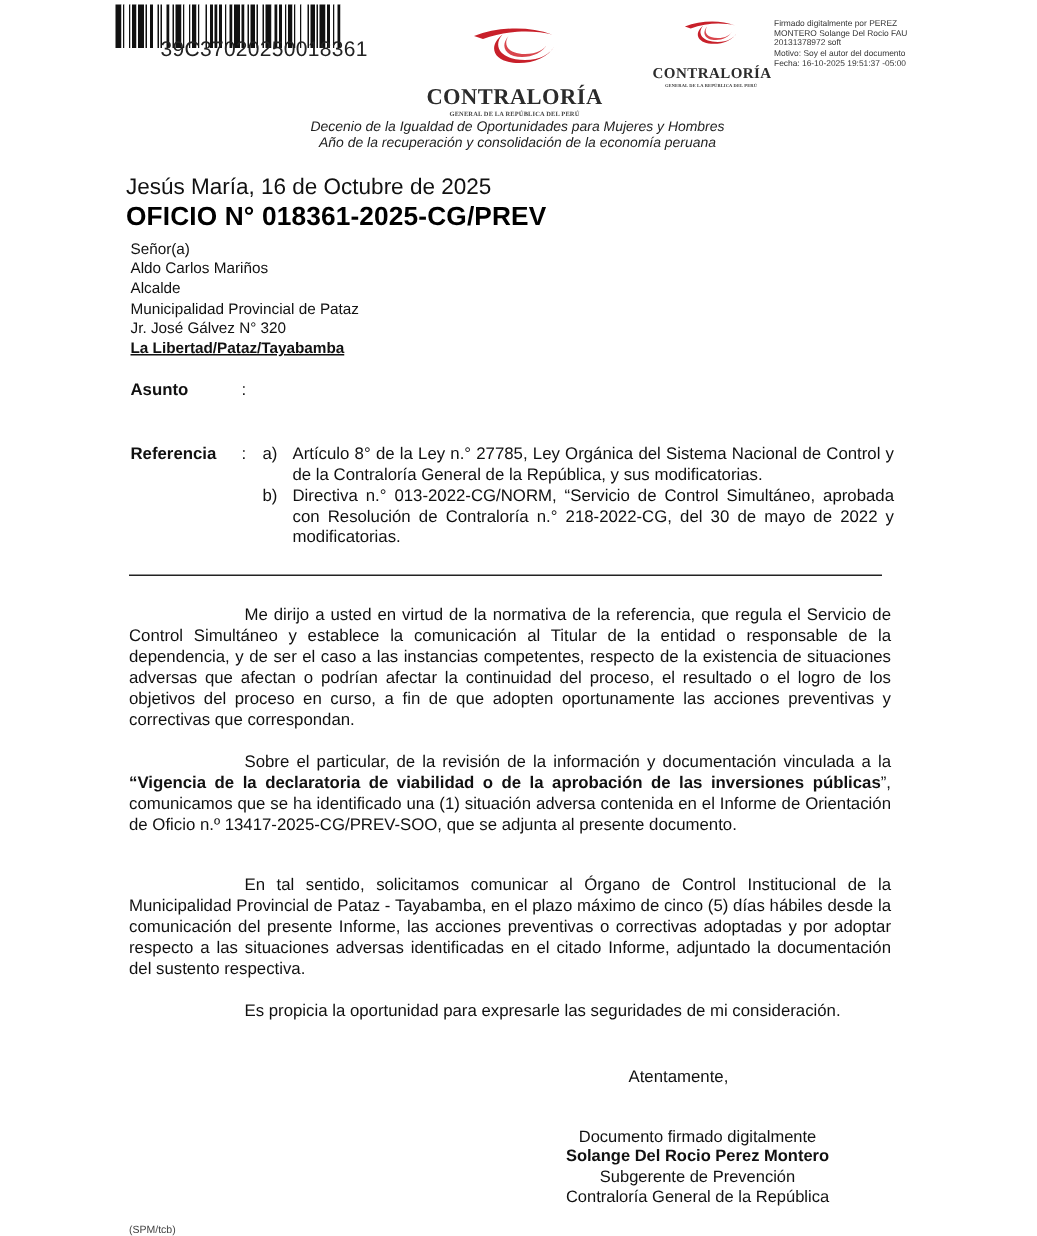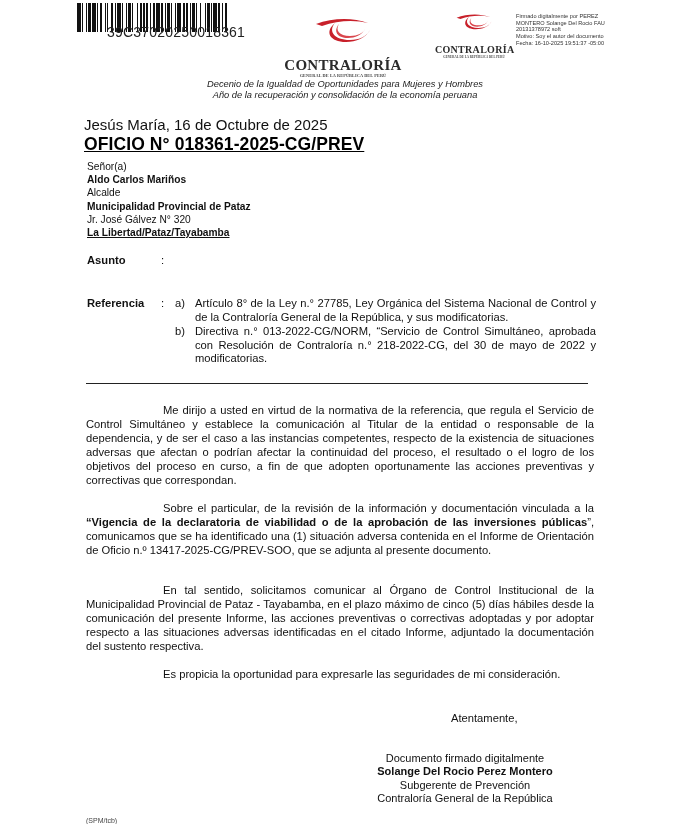--- a/index.html
+++ b/index.html
@@ -12,43 +12,43 @@
   .logo-main { left: 283px; top: 17px; width: 120px; text-align: center; }
   .logo-swoosh { display: block; margin: 0 auto; }
   .logo-word { font-family: "Liberation Serif", serif; font-weight: bold; font-size: 15px; color: #2b2b2b; letter-spacing: 0.3px; line-height: 16px; margin-top: 14px; }
   .logo-sub { font-family: "Liberation Serif", serif; font-size: 4.3px; color: #444; letter-spacing: 0.1px; line-height: 6px; font-weight: bold; }
   .logo-small { left: 435px; top: 13px; width: 78px; text-align: center; }
   .logo-small .logo-word { font-size: 10px; line-height: 11px; }
   .logo-small .logo-sub { font-size: 3px; line-height: 4px; }
   .sig-stamp { left: 516px; top: 13px; font-size: 5.6px; line-height: 6.7px; color: #333; width: 110px; }
   .motto { left: 180px; top: 79px; width: 330px; text-align: center; font-style: italic; font-size: 9.3px; line-height: 11px; color: #222; }
   .date { left: 84px; top: 116px; font-size: 15px; color: #111; }
-  .oficio { left: 84px; top: 134px; font-size: 17.5px; font-weight: bold; color: #000; letter-spacing: 0.1px; text-decoration: underline; }
+  .oficio { left: 84px; top: 134px; font-size: 17.5px; font-weight: bold; color: #000; letter-spacing: 0.1px; }
   .addr { left: 87px; top: 160px; font-size: 10.2px; line-height: 13.2px; color: #111; }
-  .addr .b { font-weight: bold; }
+  .addr .b { font-weight: normal; }
   .addr .u { font-weight: bold; text-decoration: underline; }
   .meta-row { font-size: 11.2px; line-height: 13.5px; color: #111; }
   .lbl { font-weight: bold; position: absolute; }
   .colon { position: absolute; }
   .asunto { left: 87px; top: 254px; width: 510px; height: 30px; }
   .asunto .lbl { left: 0; top: 0; }
   .asunto .colon { left: 74px; top: 0; }
   .asunto .txt { position: absolute; left: 93px; top: 0; width: 412px; }
   .asunto .txt2 { position: absolute; left: 100px; top: 14px; }
   .ref { left: 87px; top: 297px; width: 510px; height: 75px; }
   .ref .lbl { left: 0; top: 0; }
   .ref .colon { left: 74px; top: 0; }
   .ref .item { position: absolute; left: 88px; width: 413px; }
   .ref .item .letter { position: absolute; left: 0; top: 0; }
   .ref .item .body { position: absolute; left: 20px; top: 0; width: 401px; text-align: justify; }
   .sep { left: 86px; top: 383px; width: 502px; height: 0; border-top: 1.3px solid #222; }
   .para { left: 86px; width: 508px; font-size: 11.2px; line-height: 14px; text-align: justify; color: #111; }
   .para .indent { display: inline-block; width: 77px; }
   .para b { font-weight: bold; }
-  .signoff { left: 419px; top: 712px; font-size: 11.2px; color: #111; margin-left: 32px; }
+  .signoff { left: 419px; top: 712px; font-size: 11.2px; color: #111; }
   .signature { left: 340px; top: 752px; width: 250px; text-align: center; font-size: 11px; line-height: 13.3px; color: #111; }
   .signature .b { font-weight: bold; }
   .footer-init { left: 86px; top: 817px; font-size: 7px; color: #444; }
 </style>
 </head>
 <body>
 
 <div class="abs barcode" id="barcode">
     <span style="width: 3.76859px; background: rgb(17, 17, 17);"></span>
     <span style="width: 1.2562px; background: rgb(255, 255, 255);"></span>

